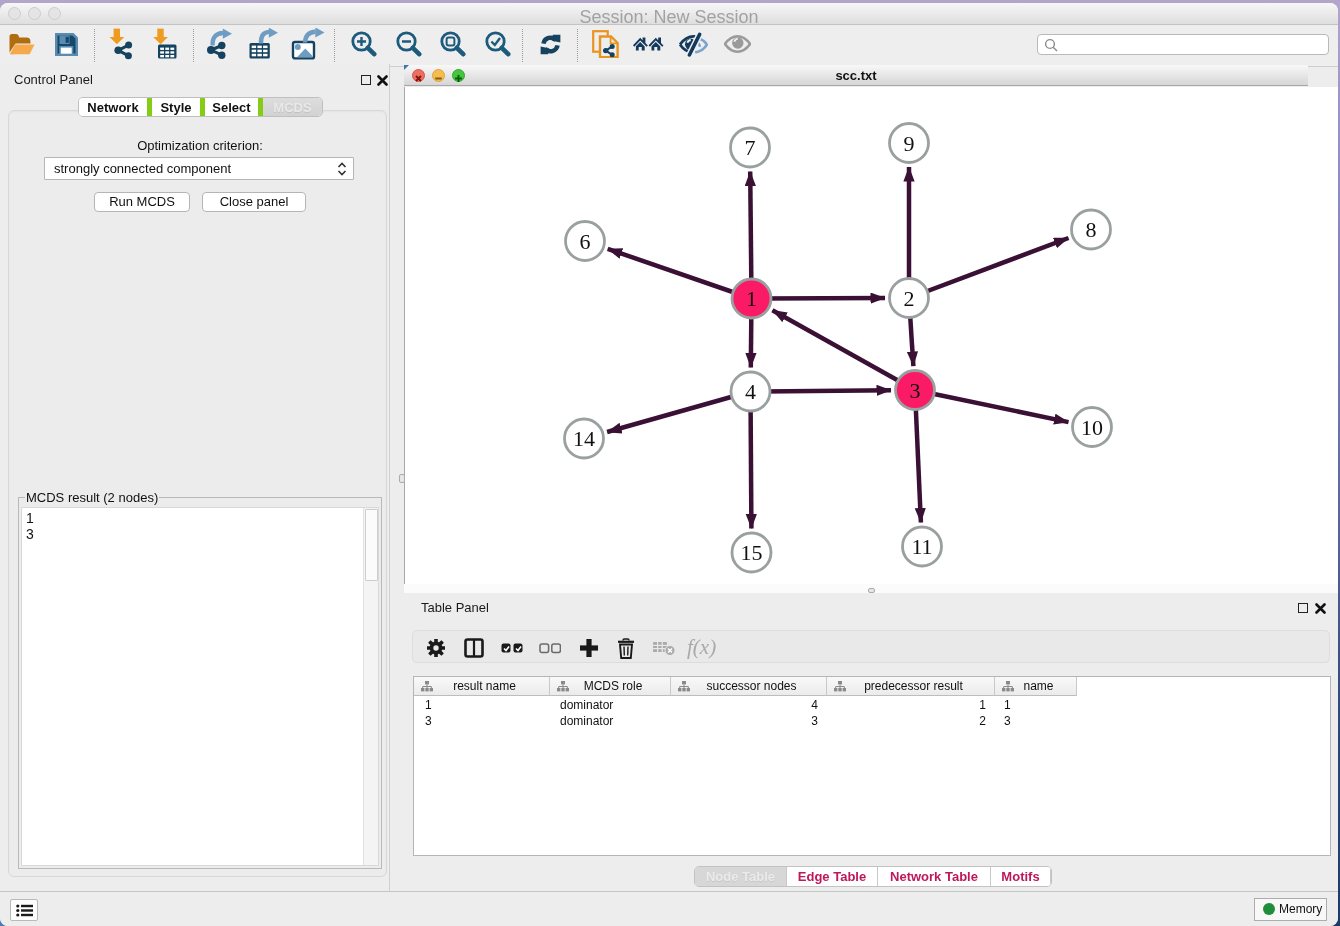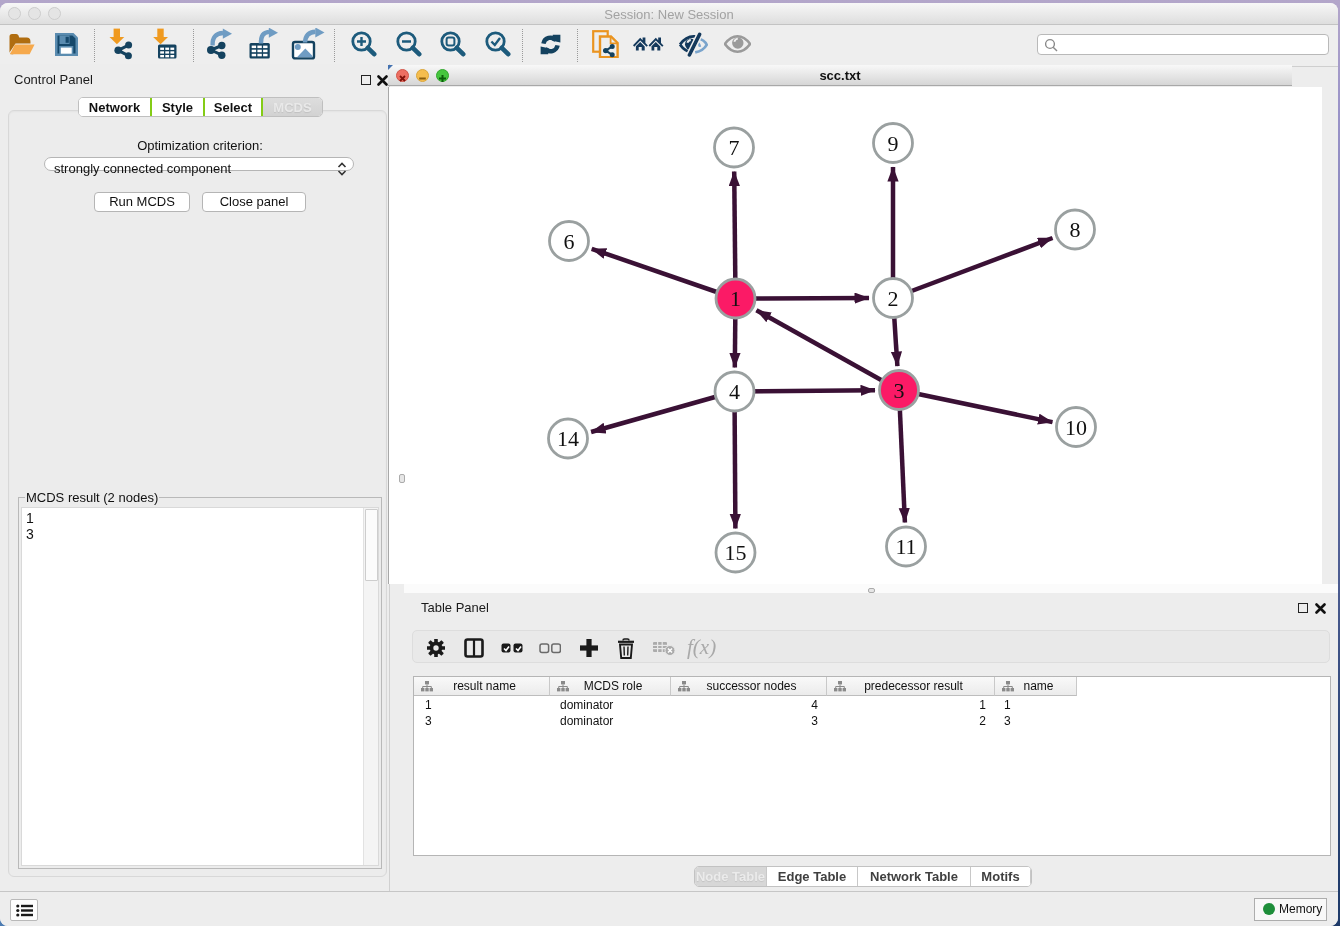--- a/index.html
+++ b/index.html
@@ -2,60 +2,60 @@
 <html><head>
 <meta charset="utf-8">
 <style>
 * { margin:0; padding:0; box-sizing:border-box; }
 html,body { width:1340px; height:926px; overflow:hidden; }
 body { font-family:"Liberation Sans", sans-serif; background:linear-gradient(180deg,#b3a6ca 0%,#9a93c8 12%,#6d74ab 45%,#2c4577 80%,#1e3a69 100%); }
 .window { position:absolute; left:0; top:3px; width:1338px; height:923px; background:#ededed; border-radius:8px 8px 8px 8px; overflow:hidden; }
 
 .titlebar { position:absolute; left:0; top:0; width:100%; height:22px; background:linear-gradient(180deg,#f7f7f7,#dedede); border-bottom:1px solid #c3c3c3; }
 .tl { position:absolute; top:4px; width:13px; height:13px; border-radius:50%; background:#e4e4e4; border:1px solid #cccccc; }
-.wintitle { position:absolute; top:4px; left:0; width:100%; text-align:center; font-size:13px; color:#a2a2a2; }
+.wintitle { position:absolute; top:4px; left:0; width:100%; text-align:center; font-size:18px; color:#a2a2a2; }
 
 .toolbar { position:absolute; left:0; top:22px; width:100%; height:42px; background:#eeeeee; border-bottom:1px solid #cfcfcf; }
 .tbi { position:absolute; top:0; }
 .tsep { position:absolute; top:4px; height:33px; width:0; border-left:1px dotted #9a9a9a; }
 .search { position:absolute; left:1037px; top:9px; width:292px; height:21px; background:#fff; border:1px solid #b9b9b9; border-radius:4px; }
 
 .cpanel { position:absolute; left:0; top:61px; width:390px; height:827px; background:#ededed; border-right:1px solid #d0d0d0; }
 .paneltitle { position:absolute; font-size:13px; color:#1a1a1a; }
 .sqicon { position:absolute; width:10px; height:10px; border:1.5px solid #222; }
 .tabcontent { position:absolute; left:8px; top:46px; width:379px; height:767px; background:#ececec; border:1px solid #d8d8d8; border-radius:6px; box-shadow:inset 0 1px 2px rgba(0,0,0,0.04); }
 .tabs { position:absolute; left:78px; top:33px; height:20px; display:flex; border:1px solid #bfbfbf; border-radius:5px; overflow:hidden; background:#fff; }
-.tab { font-weight:bold; font-size:13px; color:#111; text-align:center; line-height:19px; background:#fff; border-right:2px solid #84cc16; }
+.tab { font-weight:bold; font-size:13px; color:#111; text-align:center; line-height:19px; background:#fff; border-right:5px solid #84cc16; }
 .tab.sel { background:linear-gradient(180deg,#dddddd,#d2d2d2); color:#e9e9e9; text-shadow:0 1px 1px #c0c0c0; border-right:none; }
 .optlabel { position:absolute; left:10px; top:74px; width:380px; text-align:center; font-size:13px; color:#111; }
-.combo { position:absolute; left:44px; top:93px; width:310px; height:14px; background:#fff; border:1px solid #b5b5b5; border-radius:9px; font-size:13px; color:#111; line-height:21px; padding-left:9px; }
+.combo { position:absolute; left:44px; top:93px; width:310px; height:23px; background:#fff; border:1px solid #b5b5b5; border-radius:1px; font-size:13px; color:#111; line-height:21px; padding-left:9px; }
 .btn { position:absolute; height:20px; background:#fff; border:1px solid #b5b5b5; border-radius:4px; font-size:13px; color:#111; text-align:center; line-height:18px; }
 .fieldset { position:absolute; left:18px; top:433px; width:364px; height:372px; border:1px solid #b9b9b9; }
 .fieldlegend { position:absolute; left:6px; top:-8px; background:#ececec; font-size:13px; color:#111; padding:0 1px; }
 .fieldwhite { position:absolute; left:2px; top:9px; right:2px; bottom:2px; background:#fff; border:1px solid #d9d9d9; }
 .mcdsnum { position:absolute; left:4px; font-size:14px; color:#111; }
 .vscroll { position:absolute; right:0; top:0; width:15px; height:100%; background:#f4f4f4; border-left:1px solid #e2e2e2; }
 .vthumb { position:absolute; left:1px; top:1px; width:13px; height:72px; background:#fbfbfb; border:1px solid #cdcdcd; border-radius:1px; }
 
-.netframe { position:absolute; left:388px; top:62px; width:904px; height:519px; }
+.netframe { position:absolute; left:404px; top:62px; width:904px; height:519px; }
 .nettitle { position:absolute; left:0; top:0; width:100%; height:21px; background:linear-gradient(180deg,#f8f8f8,#d6d6d6); border-bottom:1px solid #a8a8a8; }
 .netname { position:absolute; top:3px; left:0; width:100%; text-align:center; font-size:13px; font-weight:bold; color:#111; }
 .light { position:absolute; top:4px; width:13px; height:13px; border-radius:50%; }
 .canvas { position:absolute; left:0; top:22px; width:934px; height:497px; background:#fff; border-left:1px solid #a8a8a8; }
 .hdivider { position:absolute; left:404px; top:581px; width:934px; height:9px; background:#fbfbfb; }
 .hhandle { position:absolute; left:464px; top:4px; width:7px; height:5px; background:#e6e6e6; border:1px solid #ababab; border-radius:2px; }
 .vhandle { position:absolute; left:399px; top:471px; width:6px; height:9px; background:#e6e6e6; border:1px solid #ababab; border-radius:2px; }
 
 .tpanel { position:absolute; left:404px; top:590px; width:934px; height:298px; background:#ededed; }
 .ttoolbar { position:absolute; left:8px; top:37px; width:918px; height:33px; background:#e9e9e9; border:1px solid #dddddd; border-radius:5px; }
 .tbl { position:absolute; left:9px; top:83px; width:918px; height:180px; background:#fff; border:1px solid #b5b5b5; }
 .th { position:absolute; top:0; height:19px; background:linear-gradient(180deg,#f9f9f9,#ebebeb); border-right:1px solid #c9c9c9; border-bottom:1px solid #bdbdbd; font-size:12px; color:#111; text-align:center; line-height:18px; }
 .td { position:absolute; font-size:12px; color:#111; height:16px; line-height:16px; }
 .btabs { position:absolute; left:290px; top:273px; height:21px; display:flex; border:1px solid #c2c2c2; border-radius:5px; overflow:hidden; background:#fff; }
-.btab { font-weight:bold; font-size:13px; color:#404040; text-align:center; line-height:20px; background:#fff; border-right:1px solid #c8c8c8; }
+.btab { font-weight:bold; font-size:13px; color:#be185d; text-align:center; line-height:20px; background:#fff; border-right:1px solid #c8c8c8; }
 .btab.sel { background:#d7d7d7; color:#ebebeb; text-shadow:0 1px 1px #c4c4c4; }
 
 .statusbar { position:absolute; left:0; top:888px; width:100%; height:35px; background:#ededed; border-top:1px solid #c6c6c6; }
 .listbtn { position:absolute; left:10px; top:7px; width:28px; height:22px; background:#fdfdfd; border:1px solid #b9b9b9; border-radius:2px; }
 .membtn { position:absolute; right:11px; top:6px; width:73px; height:23px; background:#f8f8f8; border:1px solid #adadad; font-size:12px; color:#111; line-height:21px; }
 </style>
 </head>
 <body>
 <div style="position:absolute;left:0;top:912px;width:14px;height:14px;background:#4d7cb2;"></div>
 <div class="window">
@@ -472,21 +472,21 @@
         <div class="td" style="left:257px;top:20px;width:147px;text-align:right;">4</div>
         <div class="td" style="left:413px;top:20px;width:159px;text-align:right;">1</div>
         <div class="td" style="left:590px;top:20px;">1</div>
         <div class="td" style="left:11px;top:36px;">3</div>
         <div class="td" style="left:146px;top:36px;">dominator</div>
         <div class="td" style="left:257px;top:36px;width:147px;text-align:right;">3</div>
         <div class="td" style="left:413px;top:36px;width:159px;text-align:right;">2</div>
         <div class="td" style="left:590px;top:36px;">3</div>
       </div>
     <div class="btabs">
-      <div class="btab sel" style="width:72px;">Node Table</div>
+      <div class="btab sel" style="width:92px;">Node Table</div>
       <div class="btab" style="width:91px;">Edge Table</div>
       <div class="btab" style="width:113px;">Network Table</div>
       <div class="btab" style="width:60px;">Motifs</div>
     </div>
   </div>
 
   <div class="statusbar">
     <div class="listbtn">
         <svg style="position:absolute;left:5px;top:4px;" width="17" height="13" viewBox="0 0 17 13">
           <g fill="#1a1a1a">

